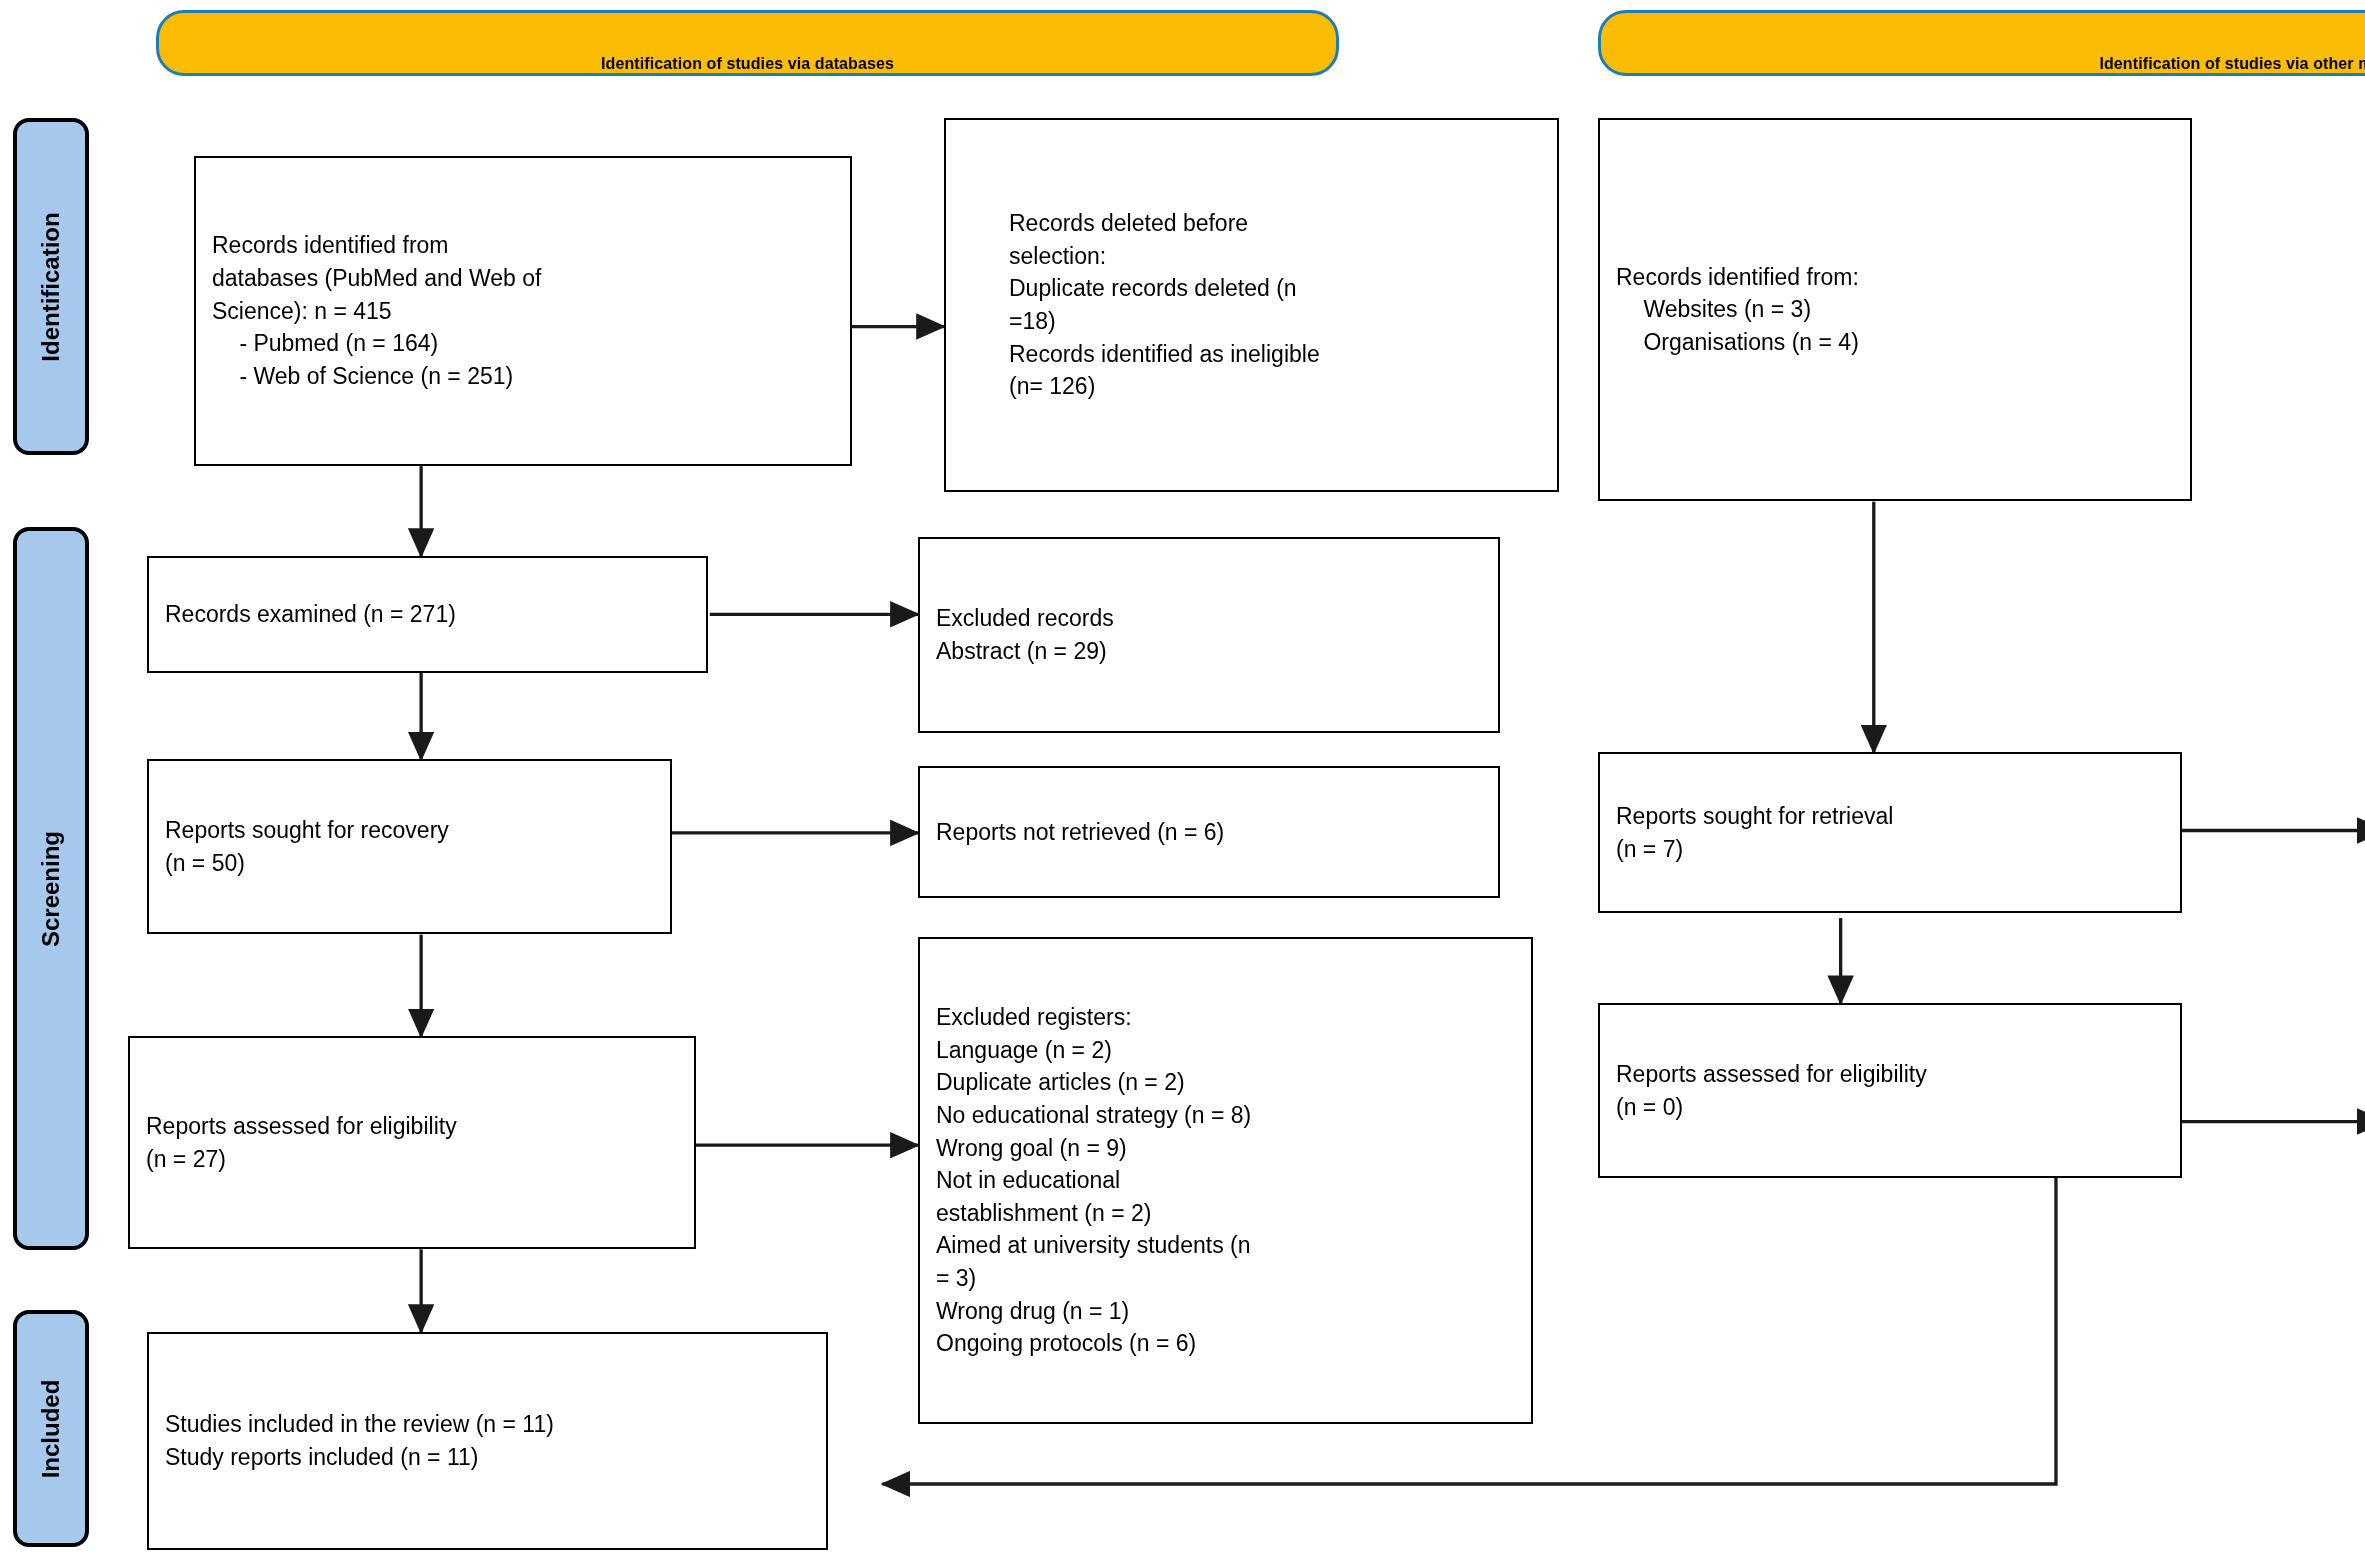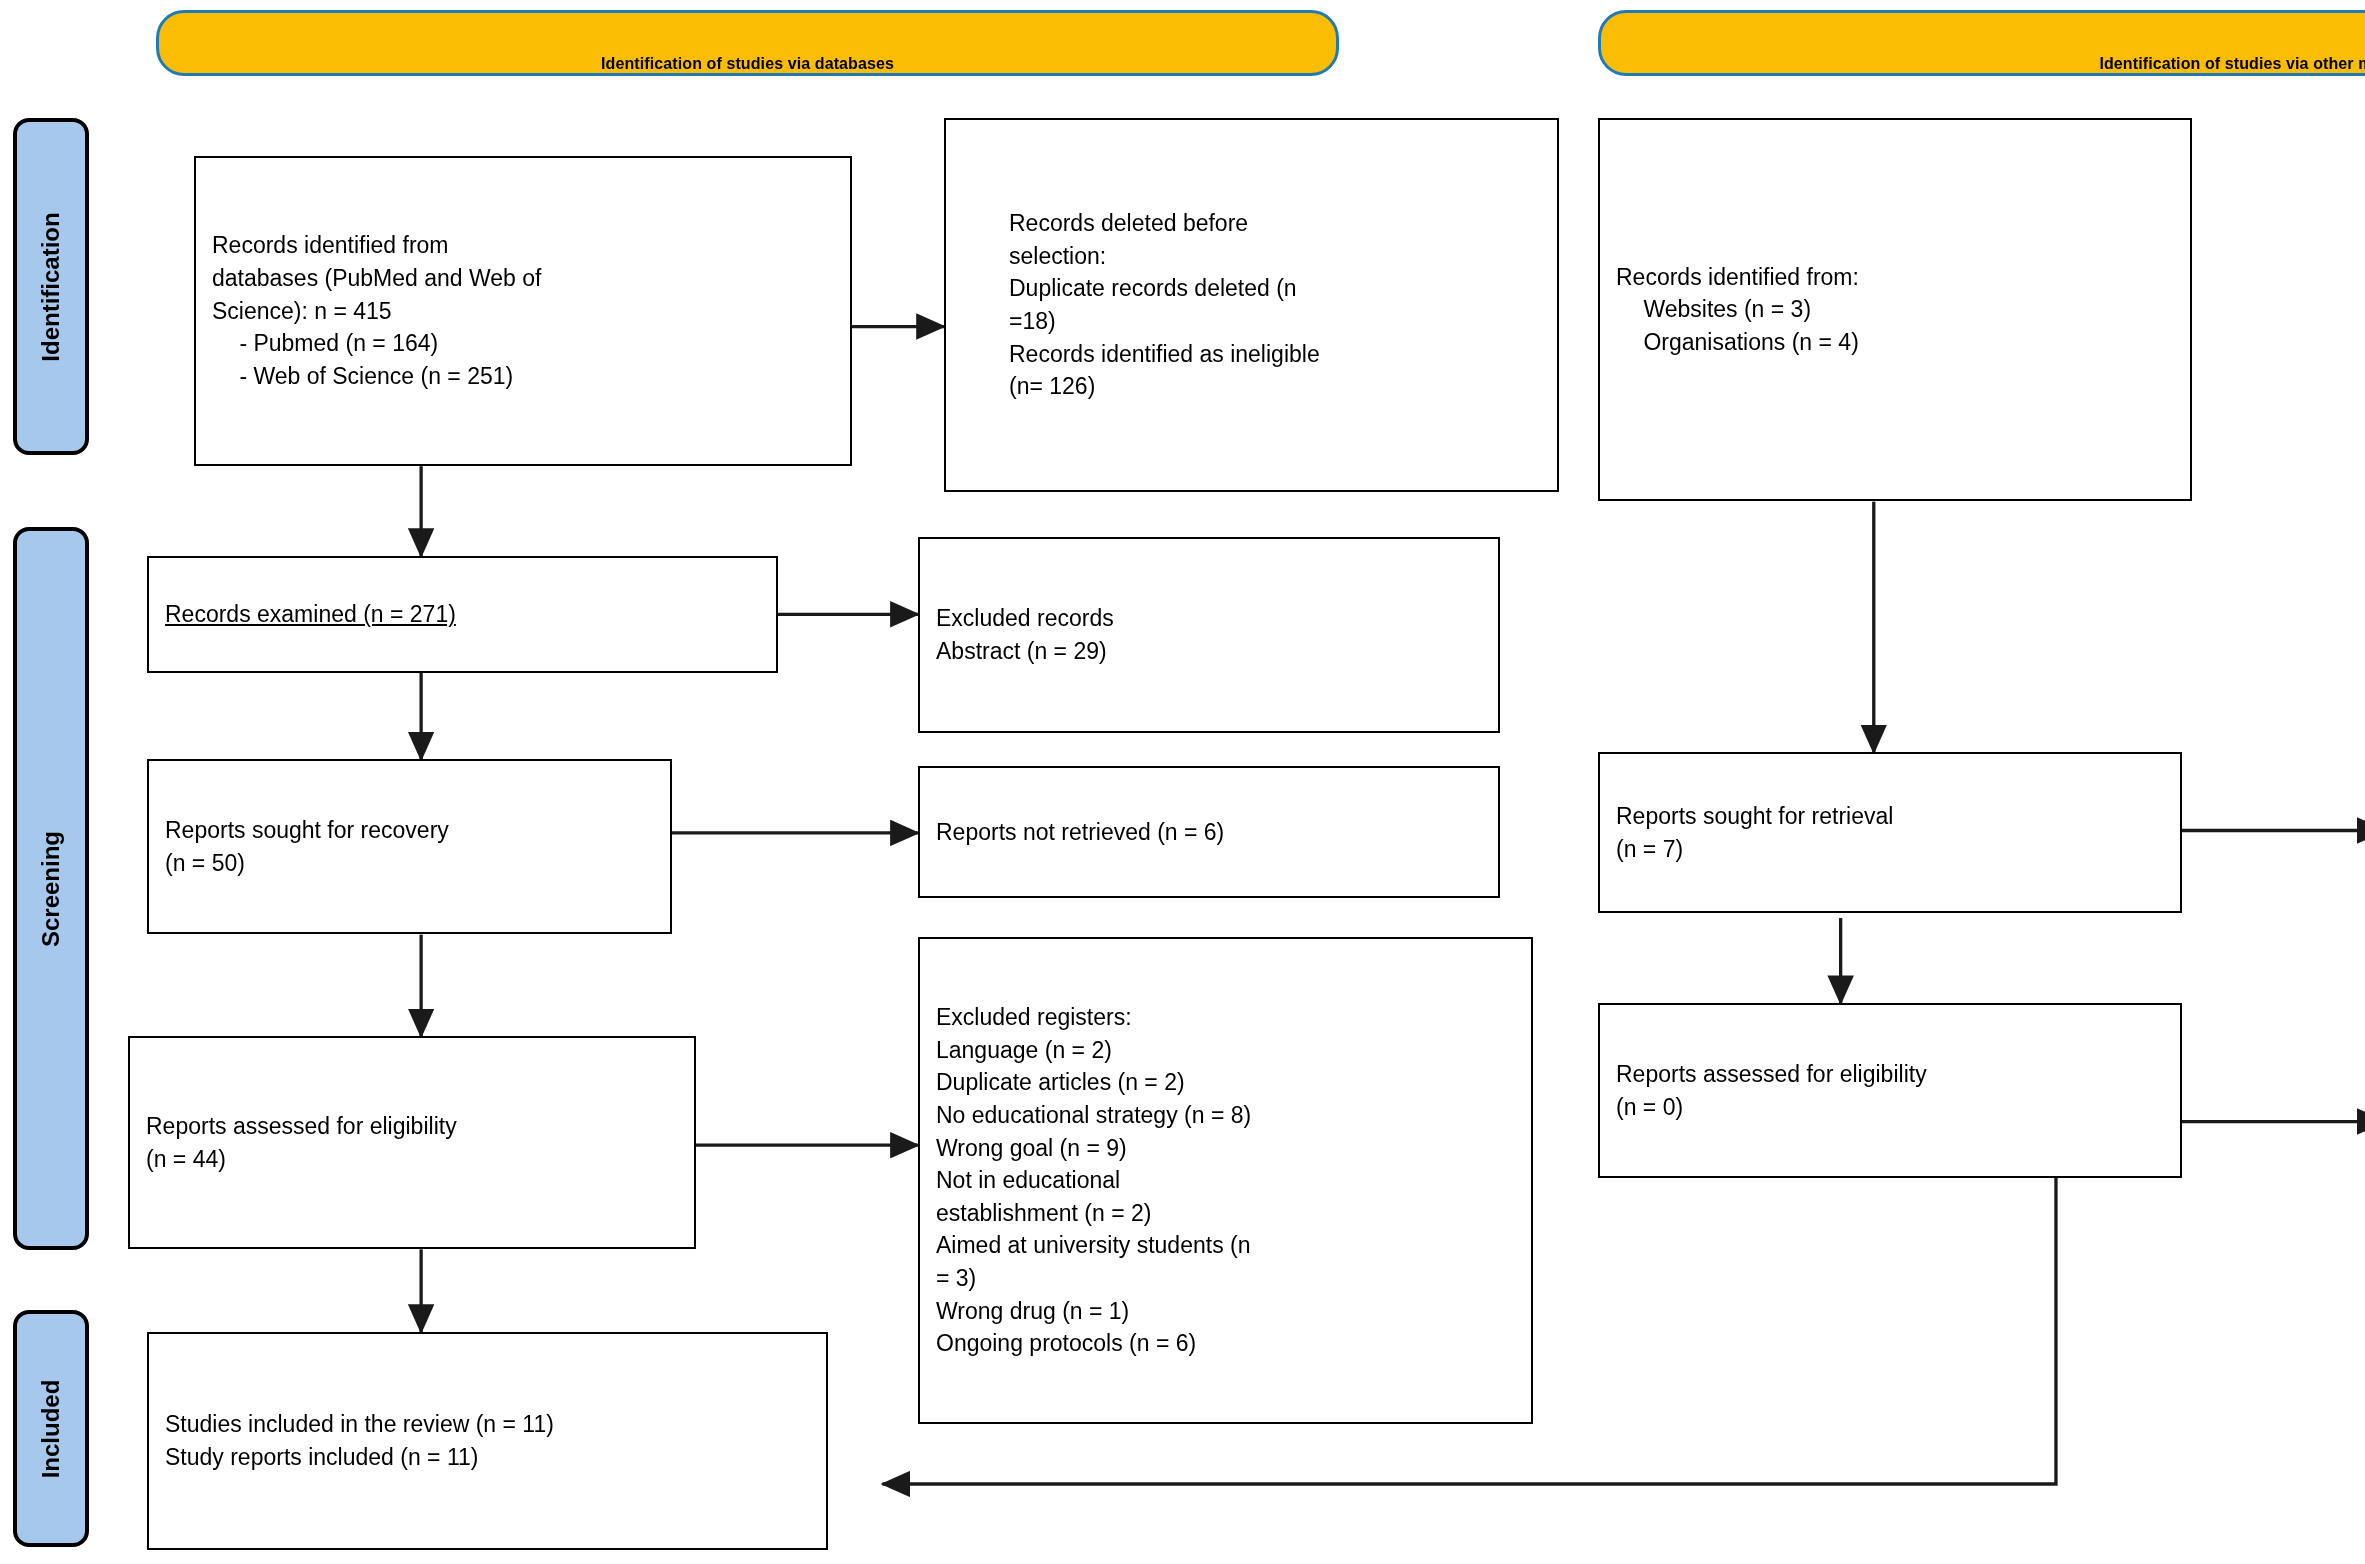--- a/index.html
+++ b/index.html
@@ -167,21 +167,21 @@
   </div>
 
   <div class="node" style="left:1598px; top:118px; width:594px; height:383px;">
     <div class="node-body">
       <span class="line">Records identified from:</span>
       <span class="line indent1">Websites (n = 3)</span>
       <span class="line indent1">Organisations (n = 4)</span>
     </div>
   </div>
 
-  <div class="node" style="left:147px; top:556px; width:631px; height:117px;text-decoration:underline;">
+  <div class="node" style="left:147px; top:556px; width:561px; height:117px;">
     <div class="node-body">
       <span class="line">Records examined (n = 271)</span>
     </div>
   </div>
 
   <div class="node" style="left:918px; top:537px; width:582px; height:196px;">
     <div class="node-body">
       <span class="line">Excluded records</span>
       <span class="line">Abstract (n = 29)</span>
     </div>
@@ -203,21 +203,21 @@
   <div class="node" style="left:1598px; top:752px; width:584px; height:161px;">
     <div class="node-body">
       <span class="line">Reports sought for retrieval</span>
       <span class="line">(n = 7)</span>
     </div>
   </div>
 
   <div class="node" style="left:128px; top:1036px; width:568px; height:213px;">
     <div class="node-body">
       <span class="line">Reports assessed for eligibility</span>
-      <span class="line">(n = 44)</span>
+      <span class="line">(n = 27)</span>
     </div>
   </div>
 
   <div class="node" style="left:918px; top:937px; width:615px; height:487px;">
     <div class="node-body">
       <span class="line">Excluded registers:</span>
       <span class="line">Language (n = 2)</span>
       <span class="line">Duplicate articles (n = 2)</span>
       <span class="line">No educational strategy (n = 8)</span>
       <span class="line">Wrong goal (n = 9)</span>

